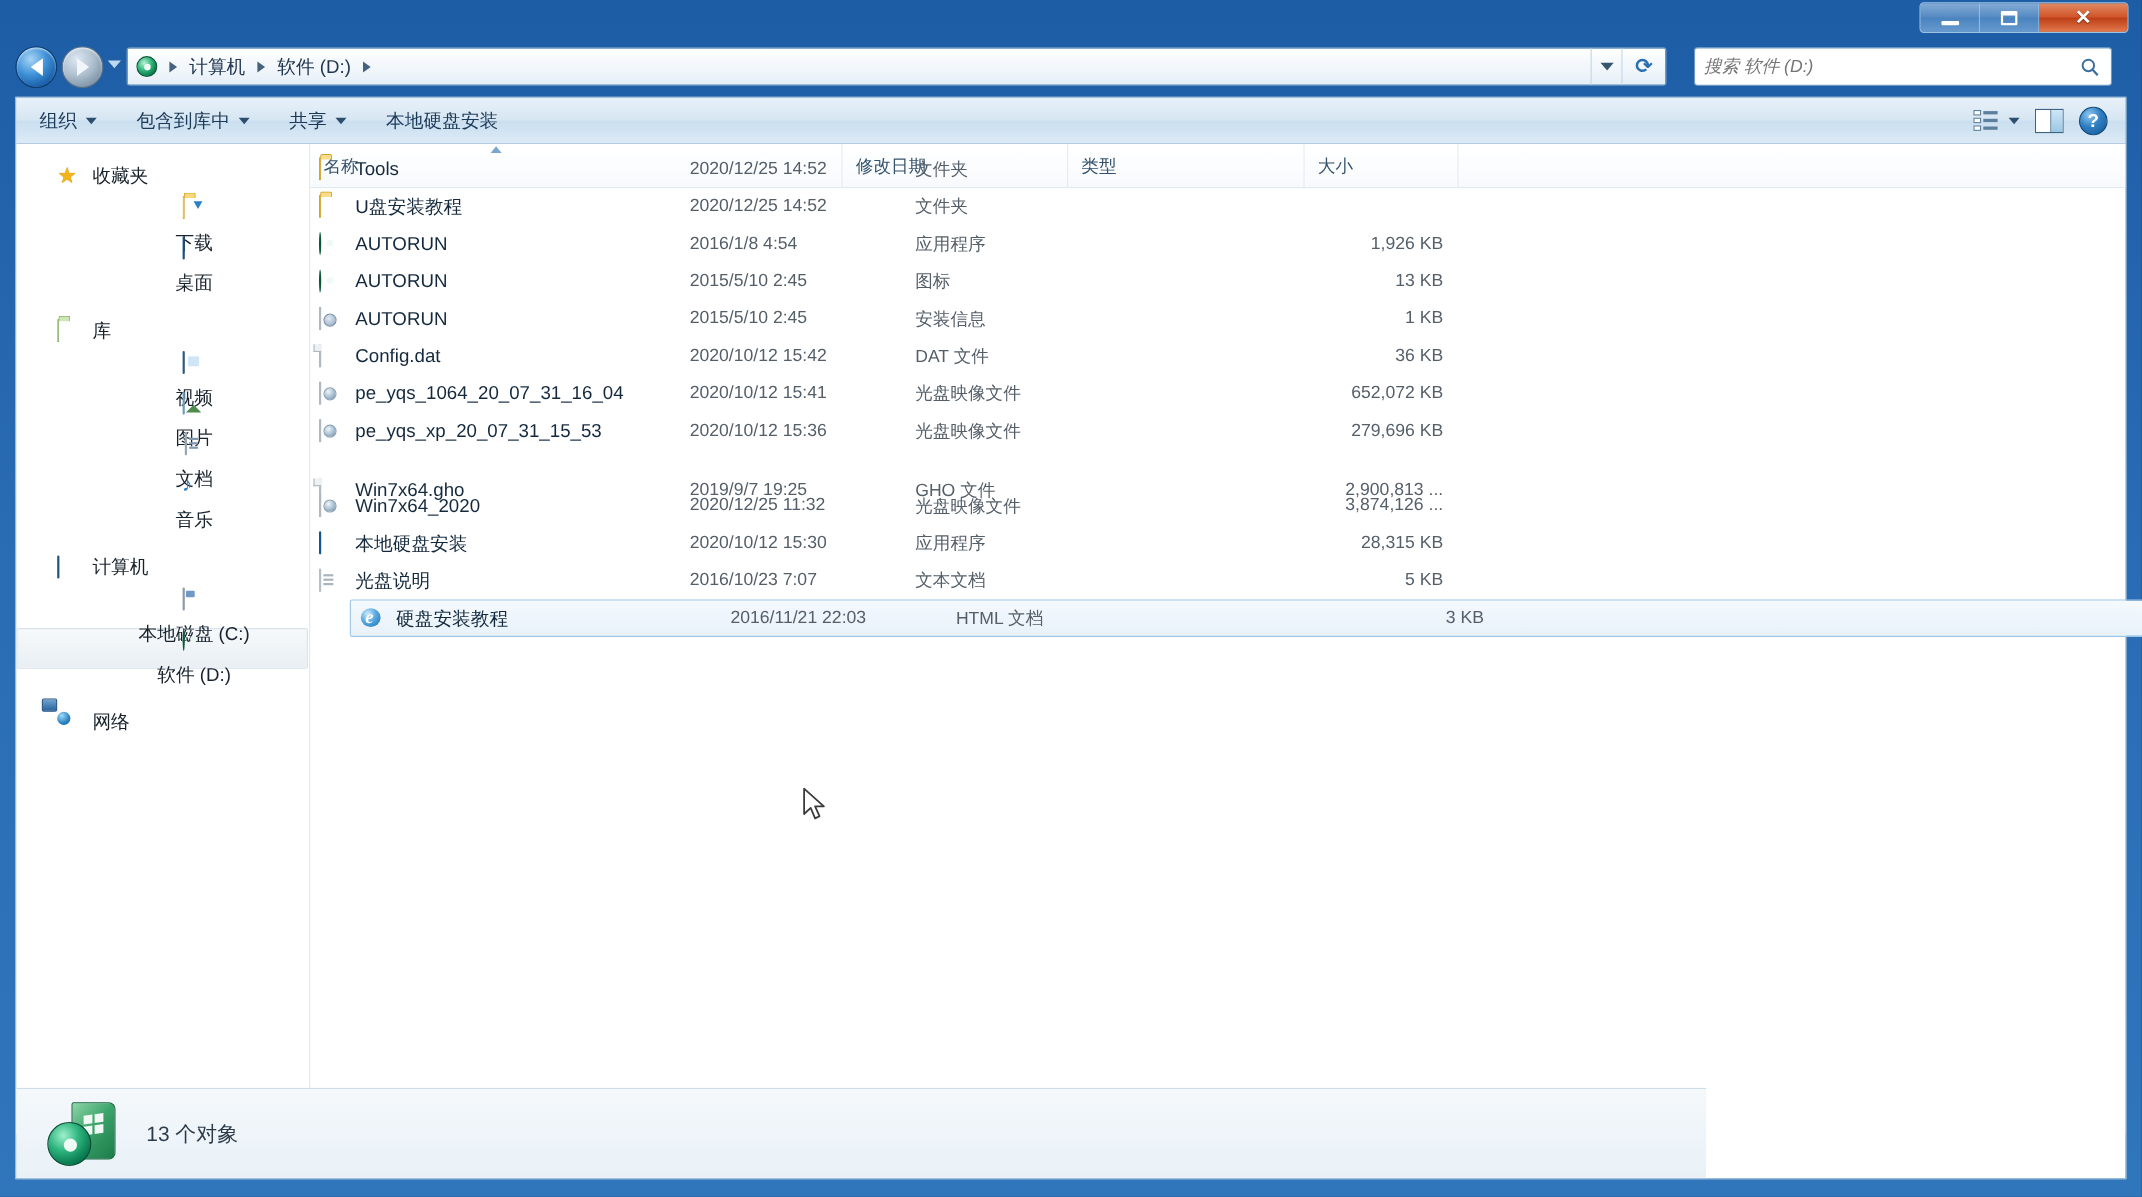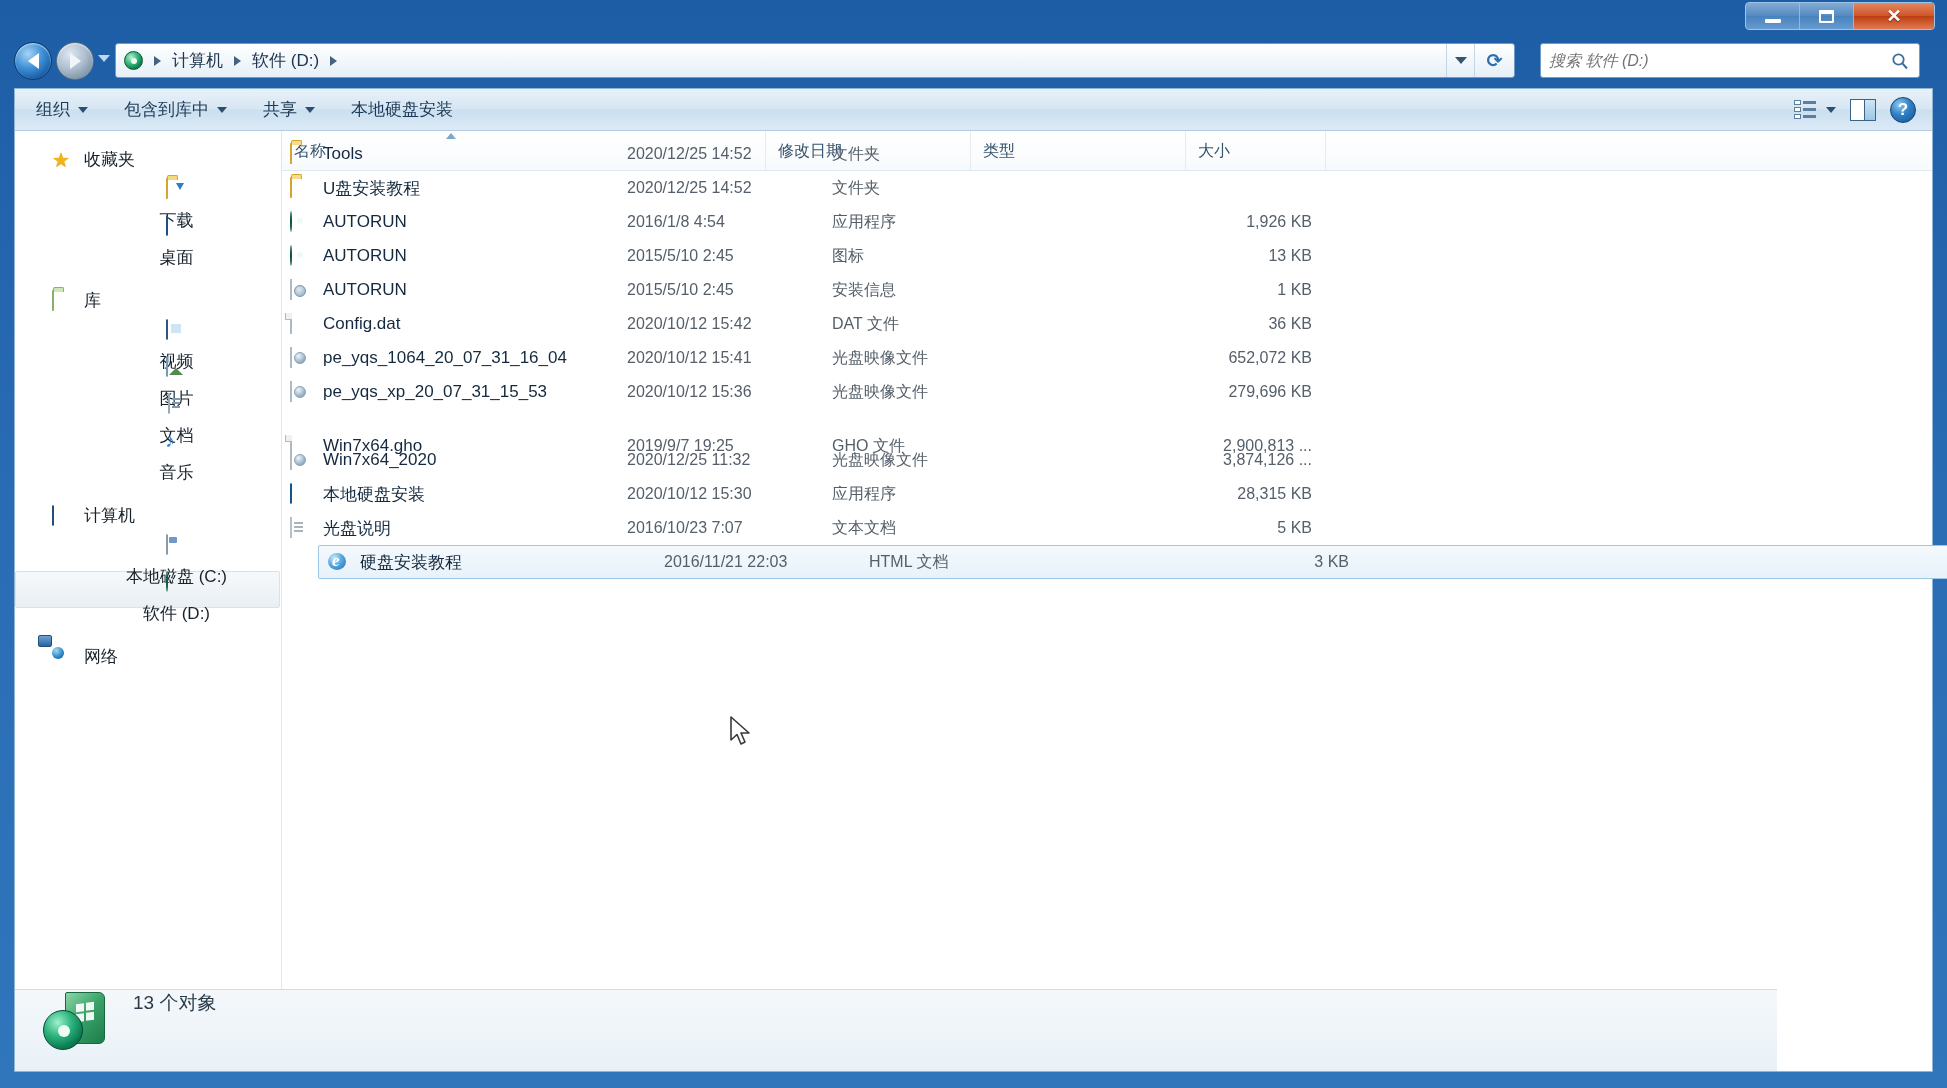--- a/index.html
+++ b/index.html
@@ -274,24 +274,24 @@
   .fi-app{width:21px;height:21px;border-radius:4px;background:radial-gradient(circle at 34% 28%,#bfe2fa 0%,#3b92d8 45%,#15609f 100%);border:1px solid #13568e;position:relative;}
   .fi-app::after{content:"";position:absolute;left:5px;top:4px;width:11px;height:12px;border:2px solid #ffffff;border-radius:50%;border-right-color:transparent;transform:rotate(35deg);}
   .fi-txt{width:16px;height:19px;background:#ffffff;border:1px solid #b6bec6;position:relative;}
   .fi-txt::after{content:"";position:absolute;left:3px;top:4px;width:9px;height:2px;background:#aab4be;box-shadow:0 4px 0 #aab4be,0 8px 0 #aab4be;}
   .fi-ie{width:21px;height:20px;position:relative;}
   .fi-ie::before{content:"";position:absolute;left:1px;top:1px;width:18px;height:17px;border-radius:50%;background:radial-gradient(circle at 35% 30%,#cfeafc 0%,#58a8e0 45%,#1a6fb5 100%);}
   .fi-ie::after{content:"e";position:absolute;left:5px;top:-1px;font-size:17px;font-style:italic;color:#fff;font-family:"Liberation Serif",serif;font-weight:bold;}
 
   
   #statusbar {
-    position: absolute; left: 0; bottom: 0; width: 1762px; height: 82px;
+    position: absolute; left: 0; bottom: 0; width: 1536px; height: 82px;
     background: linear-gradient(180deg,#f4f8fb 0%,#e9f1f7 100%);
     border-top: 1px solid #cfdde9;
-    display: flex; align-items: flex-start; padding-left: 28px; gap: 28px;
+    display: flex; align-items: center; padding-left: 28px; gap: 28px;
   }
   #status-icon { width: 62px; height: 62px; position: relative; }
   #status-icon .sq {
     position: absolute; left: 22px; top: 2px; width: 40px; height: 52px;
     background: linear-gradient(135deg,#8ed6a8 0%,#3ba36a 45%,#1d7c4b 100%);
     border: 1px solid #176840;
     border-radius: 2px 6px 6px 2px;
   }
   #status-icon .sq::after {
     content:""; position:absolute; left:10px; top:10px; width:18px; height:18px;

